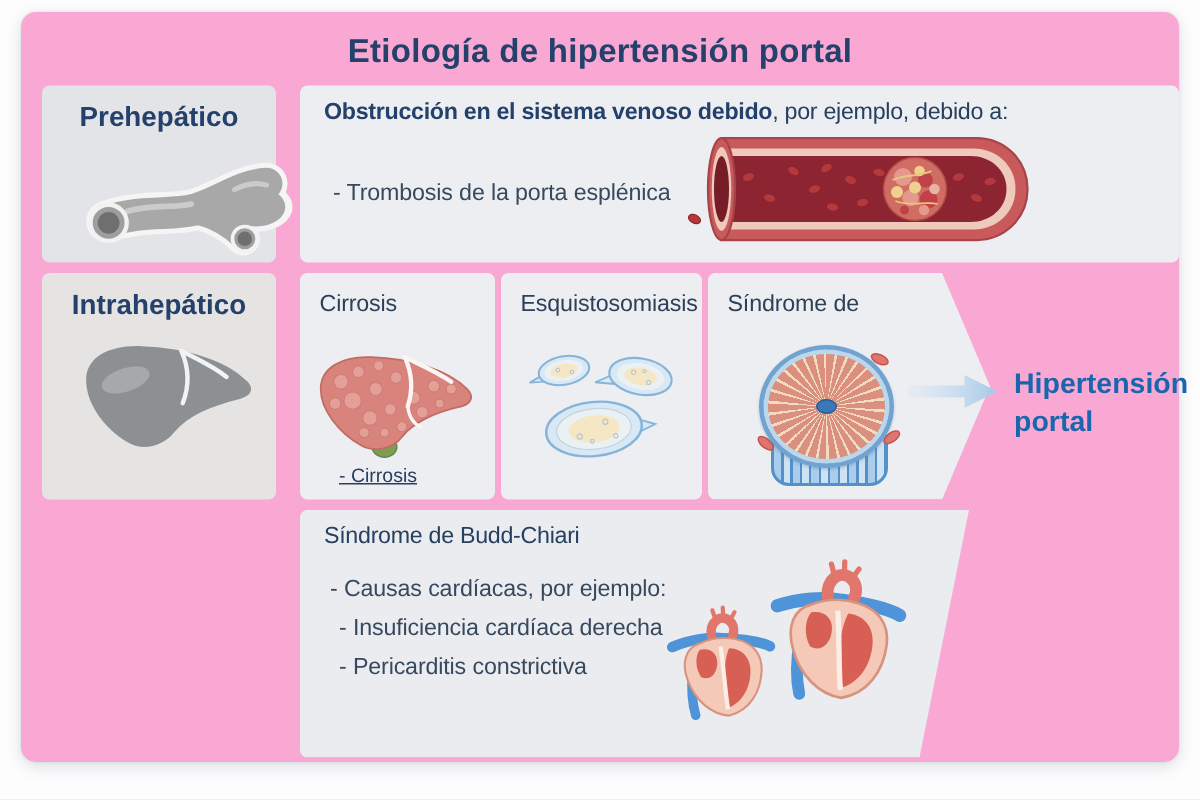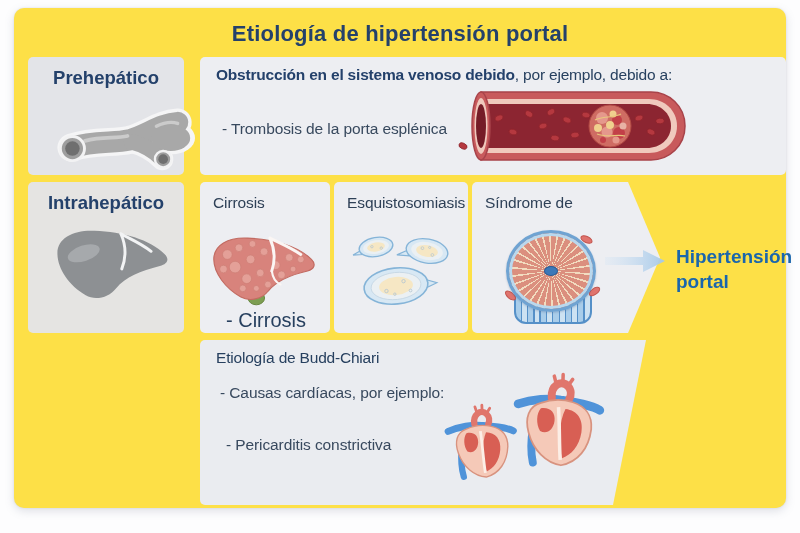--- a/index.html
+++ b/index.html
@@ -1,33 +1,33 @@
 <!DOCTYPE html>
 <html><head>
 <meta charset="utf-8">
 <style>
   * { margin:0; padding:0; box-sizing:border-box; }
   html,body { width:800px; height:533px; background:#fdfdfe; font-family:"Liberation Sans", sans-serif; overflow:hidden; }
   .stage { position:absolute; left:14px; top:8px; width:772px; height:500px;
-           background:#fde047; border-radius:10px;
+           background:#f9a8d4; border-radius:10px;
            box-shadow:0 3px 10px rgba(110,120,140,.22), 0 0 2px rgba(110,120,140,.18); }
   .title { position:absolute; top:13px; left:0; width:100%; text-align:center;
            font-size:22px; font-weight:bold; color:#24416b; letter-spacing:.2px; }
   .panel { position:absolute; border-radius:5px; }
   .label-panel { background:#e3e4e8; }
   .content-panel { background:#edeef2; }
   .section-label { position:absolute; top:10px; left:0; width:100%; text-align:center;
                    font-size:18.5px; font-weight:bold; color:#24416b; }
   .col-title { position:absolute; left:13px; top:10px; font-size:15.5px; font-weight:500;
                color:#2e4057; letter-spacing:-.1px; line-height:21px; }
   .heading { position:absolute; left:16px; top:9px; font-size:15.5px; color:#27405f;
              letter-spacing:-.2px; white-space:nowrap; }
   .heading b { color:#24416b; }
   .bullet { position:absolute; font-size:15.5px; color:#38495e; letter-spacing:-.1px; white-space:nowrap; }
-  .caption { position:absolute; font-size:20px; color:#27405f; }
+  .caption { position:absolute; font-size:13px; color:#27405f;text-decoration:underline; }
   .outcome { position:absolute; left:662px; top:236px; width:130px;
              font-size:19px; font-weight:bold; color:#1a66ad; line-height:25px; }
   svg { position:absolute; overflow:visible; }
   
   #row1-label   { left:14px;  top:49px;  width:156px; height:118px; }
   #row1-content { left:186px; top:49px;  width:586px; height:118px; }
   #row2-label   { left:14px;  top:174px; width:156px; height:151px; background:#e5e4e2; }
   #row2-col1    { left:186px; top:174px; width:130px; height:151px; }
   #row2-col2    { left:320px; top:174px; width:134px; height:151px; }
   #row2-col3    { left:458px; top:174px; width:188px; height:151px; border-radius:5px 0 0 5px;
@@ -213,22 +213,23 @@
     </defs>
     <path d="M0 9 H38 V2 L60 13 L38 24 V17 H0 Z" fill="url(#arrowg)"></path>
   </svg>
   <div class="outcome">
     <div>Hipertensión</div>
     <div>portal</div>
   </div>
 
 
   <div class="panel content-panel" id="row3-content" style="background:#eaecf0;">
-    <div class="heading" style="font-weight:normal;">Etiología de Budd-Chiari</div>
+    <div class="heading" style="font-weight:normal;">Síndrome de Budd-Chiari</div>
     <div class="bullet" style="left:20px; top:44px;">- Causas cardíacas, por ejemplo:</div>
+    <div class="bullet" style="left:26px; top:70px;">- Insuficiencia cardíaca derecha</div>
     <div class="bullet" style="left:26px; top:96px;text-align:center;">- Pericarditis constrictiva</div>
 
     <svg width="0" height="0" style="position:absolute;">
       <defs>
         <g id="heart-shape">
           <path d="M4 36 C20 30 40 28 52 30 C68 32 86 34 97 40" stroke="#4f93d9" stroke-width="10" fill="none" stroke-linecap="round"></path>
           <path d="M22 62 C20 76 20 90 23 102" stroke="#4f93d9" stroke-width="9" fill="none" stroke-linecap="round"></path>
           <path d="M42 28 C40 14 52 6 60 14 C64 18 64 24 62 28" stroke="#e0766c" stroke-width="9" fill="none" stroke-linecap="round"></path>
           <path d="M46 10 L44 3 M54 8 L54 1 M61 12 L65 6" stroke="#e0766c" stroke-width="4" stroke-linecap="round"></path>
           <path d="M30 34 C16 38 12 52 17 68 C23 88 38 102 55 104 C74 100 86 84 88 62 C89 46 80 36 66 32 C52 28 40 30 30 34 Z" fill="#f5c9b8" stroke="#d8937f" stroke-width="2"></path>

